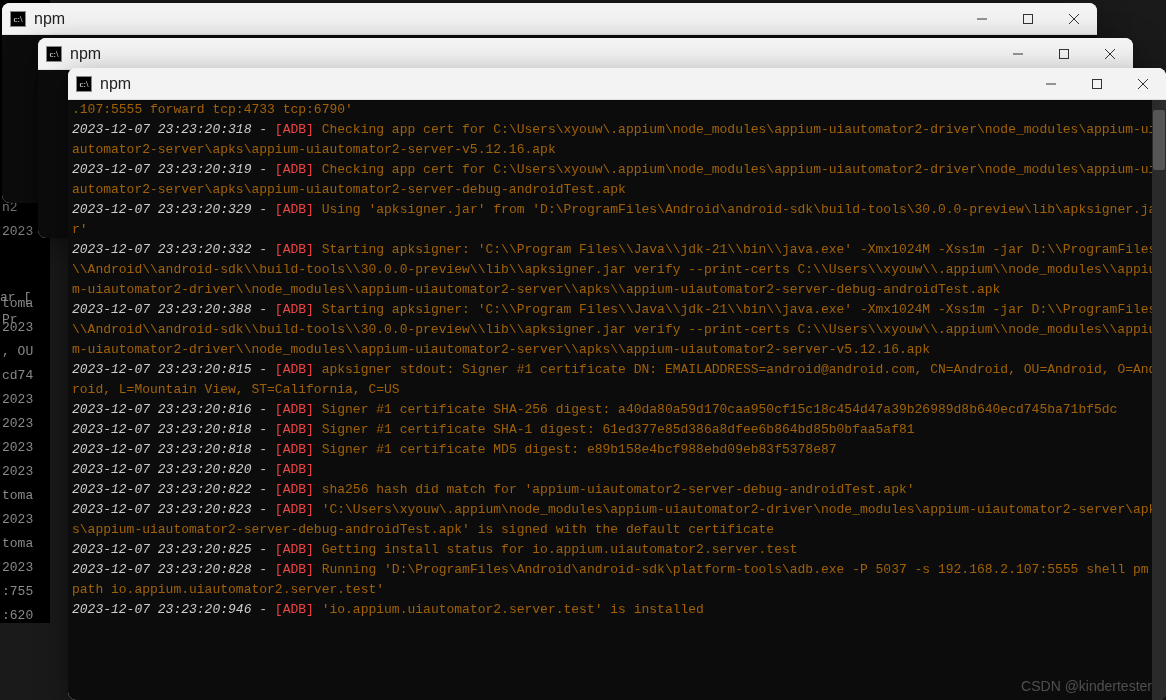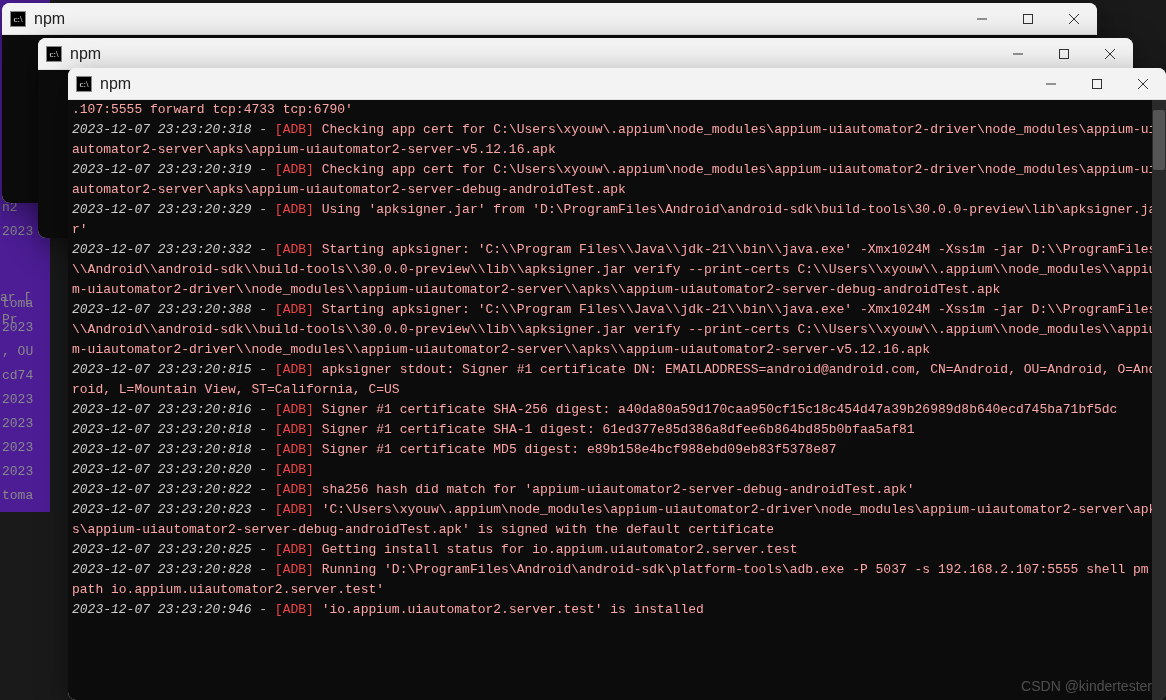--- a/index.html
+++ b/index.html
@@ -1,40 +1,40 @@
 <!DOCTYPE html>
 <html><head>
 <meta charset="utf-8">
 <style>
   * { box-sizing: border-box; }
   html, body { margin:0; padding:0; width:1166px; height:700px; background:#1a1a1a; font-family: 'Segoe UI', Tahoma, sans-serif; overflow:hidden; }
   .work-area { position:relative; width:1166px; height:700px; }
 
-  .bg-terminal { position:absolute; left:0; top:0; width:50px; height:512px; background:#4c1d95; color:#cccccc; font: 13px/20px Consolas, 'Courier New', monospace; overflow:hidden; }
+  .bg-terminal { position:absolute; left:0; top:0; width:50px; height:623px; background:#000000; color:#cccccc; font: 13px/20px Consolas, 'Courier New', monospace; overflow:hidden; }
 
   .window { position:absolute; background:#f3f3f3; border-radius:8px; box-shadow:0 8px 32px rgba(0,0,0,0.4); overflow:hidden; }
   .title-bar { height:32px; display:flex; align-items:center; background:#f3f3f3; border-bottom:1px solid #e0e0e0; }
   .title-bar .icon { width:16px; height:16px; margin-left:8px; background:#000; display:inline-block; border:1px solid #888; font:9px/14px Consolas; color:#fff; text-align:center; }
   .title-bar .title { margin-left:8px; font-size:16px; color:#222; flex:1; }
   .win-controls { display:flex; height:100%; }
   .win-btn { width:46px; height:32px; display:flex; align-items:center; justify-content:center; cursor:default; }
   .win-btn svg { width:10px; height:10px; stroke:#333; stroke-width:1; fill:none; }
   .terminal-body { background:#0c0c0c; color:#cccccc; font: 13px/20px Consolas, 'Courier New', monospace; padding:0 4px; height:calc(100% - 32px); overflow:hidden; white-space:pre-wrap; word-break:break-all; position:relative; }
   .scrollbar { position:absolute; right:0; top:0; width:14px; height:100%; background:#2a2a2a; }
   .scroll-thumb { position:absolute; right:1px; width:12px; background:#555555; border-radius:2px; }
 
   .win-back   { left:2px;  top:3px;  width:1095px; height:200px; }
   .win-mid    { left:38px; top:38px; width:1095px; height:200px; }
   .win-front  { left:68px; top:68px; width:1098px; height:632px; }
 
   .log-line { display:block; }
   .ts { color:#cccccc;font-style:italic; }
   .dash { color:#cccccc; }
   .tag { color:#ef4444; }
-  .msg { color:#fca5a5; }
+  .msg { color:#a16207; }
   .watermark { position:absolute; right:14px; bottom:6px; font:14px Arial; color:rgba(200,200,200,0.35); pointer-events:none;margin-left:27px; }
   .left-frag { position:absolute; font:13px/20px Consolas,'Courier New',monospace; color:#888; }
 </style>
 </head>
 <body>
 
 <div class="work-area">
 
   <div class="bg-terminal" id="bg-frags">
       <div class="left-frag" style="left: 2px; top: 6px;">s\\x</div>

